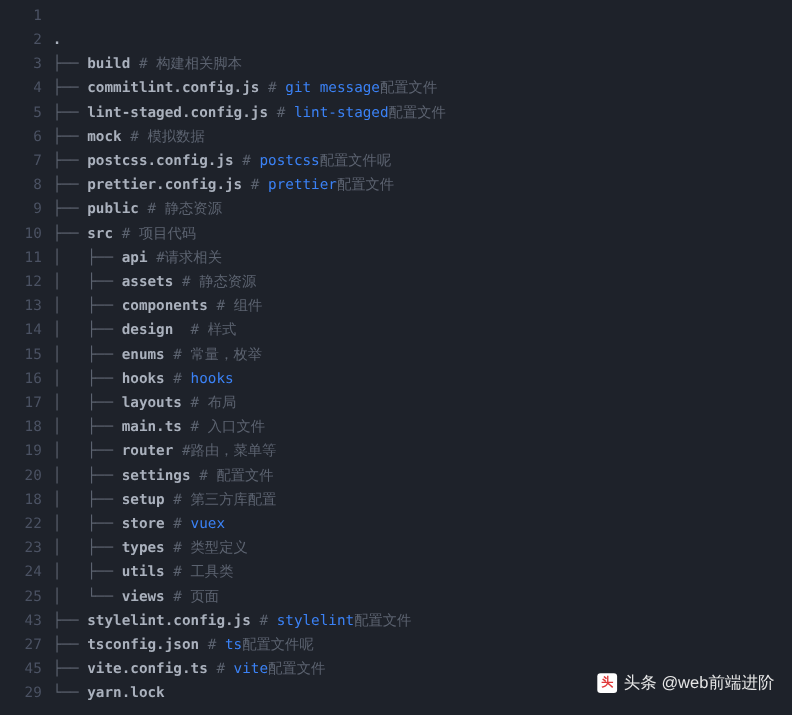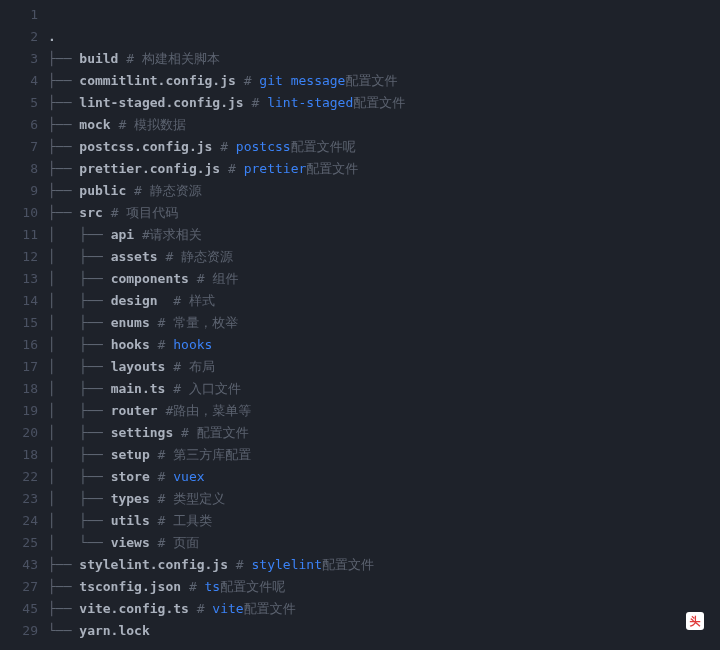--- a/index.html
+++ b/index.html
@@ -111,13 +111,14 @@
       <div>43</div>
       <div>27</div>
       <div>45</div>
       <div>29</div>
     </div>
   <div class="code" id="code"><div class="line"><span class="tree-glyph"></span><span class="name"></span></div><div class="line"><span class="tree-glyph"></span><span class="name">.</span></div><div class="line"><span class="tree-glyph">├── </span><span class="name">build</span> <span class="hash">#</span><span class="comment"> 构建相关脚本</span></div><div class="line"><span class="tree-glyph">├── </span><span class="name">commitlint.config.js</span> <span class="hash">#</span><span class="kw"> git message</span><span class="comment">配置文件</span></div><div class="line"><span class="tree-glyph">├── </span><span class="name">lint-staged.config.js</span> <span class="hash">#</span><span class="kw"> lint-staged</span><span class="comment">配置文件</span></div><div class="line"><span class="tree-glyph">├── </span><span class="name">mock</span> <span class="hash">#</span><span class="comment"> 模拟数据</span></div><div class="line"><span class="tree-glyph">├── </span><span class="name">postcss.config.js</span> <span class="hash">#</span><span class="kw"> postcss</span><span class="comment">配置文件呢</span></div><div class="line"><span class="tree-glyph">├── </span><span class="name">prettier.config.js</span> <span class="hash">#</span><span class="kw"> prettier</span><span class="comment">配置文件</span></div><div class="line"><span class="tree-glyph">├── </span><span class="name">public</span> <span class="hash">#</span><span class="comment"> 静态资源</span></div><div class="line"><span class="tree-glyph">├── </span><span class="name">src</span> <span class="hash">#</span><span class="comment"> 项目代码</span></div><div class="line"><span class="tree-glyph">│   ├── </span><span class="name">api</span> <span class="hash">#</span><span class="comment">请求相关</span></div><div class="line"><span class="tree-glyph">│   ├── </span><span class="name">assets</span> <span class="hash">#</span><span class="comment"> 静态资源</span></div><div class="line"><span class="tree-glyph">│   ├── </span><span class="name">components</span> <span class="hash">#</span><span class="comment"> 组件</span></div><div class="line"><span class="tree-glyph">│   ├── </span><span class="name">design </span> <span class="hash">#</span><span class="comment"> 样式</span></div><div class="line"><span class="tree-glyph">│   ├── </span><span class="name">enums</span> <span class="hash">#</span><span class="comment"> 常量，枚举</span></div><div class="line"><span class="tree-glyph">│   ├── </span><span class="name">hooks</span> <span class="hash">#</span><span class="kw"> hooks</span></div><div class="line"><span class="tree-glyph">│   ├── </span><span class="name">layouts</span> <span class="hash">#</span><span class="comment"> 布局</span></div><div class="line"><span class="tree-glyph">│   ├── </span><span class="name">main.ts</span> <span class="hash">#</span><span class="comment"> 入口文件</span></div><div class="line"><span class="tree-glyph">│   ├── </span><span class="name">router</span> <span class="hash">#</span><span class="comment">路由，菜单等</span></div><div class="line"><span class="tree-glyph">│   ├── </span><span class="name">settings</span> <span class="hash">#</span><span class="comment"> 配置文件</span></div><div class="line"><span class="tree-glyph">│   ├── </span><span class="name">setup</span> <span class="hash">#</span><span class="comment"> 第三方库配置</span></div><div class="line"><span class="tree-glyph">│   ├── </span><span class="name">store</span> <span class="hash">#</span><span class="kw"> vuex</span></div><div class="line"><span class="tree-glyph">│   ├── </span><span class="name">types</span> <span class="hash">#</span><span class="comment"> 类型定义</span></div><div class="line"><span class="tree-glyph">│   ├── </span><span class="name">utils</span> <span class="hash">#</span><span class="comment"> 工具类</span></div><div class="line"><span class="tree-glyph">│   └── </span><span class="name">views</span> <span class="hash">#</span><span class="comment"> 页面</span></div><div class="line"><span class="tree-glyph">├── </span><span class="name">stylelint.config.js</span> <span class="hash">#</span><span class="kw"> stylelint</span><span class="comment">配置文件</span></div><div class="line"><span class="tree-glyph">├── </span><span class="name">tsconfig.json</span> <span class="hash">#</span><span class="kw"> ts</span><span class="comment">配置文件呢</span></div><div class="line"><span class="tree-glyph">├── </span><span class="name">vite.config.ts</span> <span class="hash">#</span><span class="kw"> vite</span><span class="comment">配置文件</span></div><div class="line"><span class="tree-glyph">└── </span><span class="name">yarn.lock</span></div></div>
 </div>
 
 <div class="watermark">
   <span class="logo">头</span>
+  <span><span>头条 </span><span>@web前端进阶</span></span>
 </div>
 
 </body></html>

